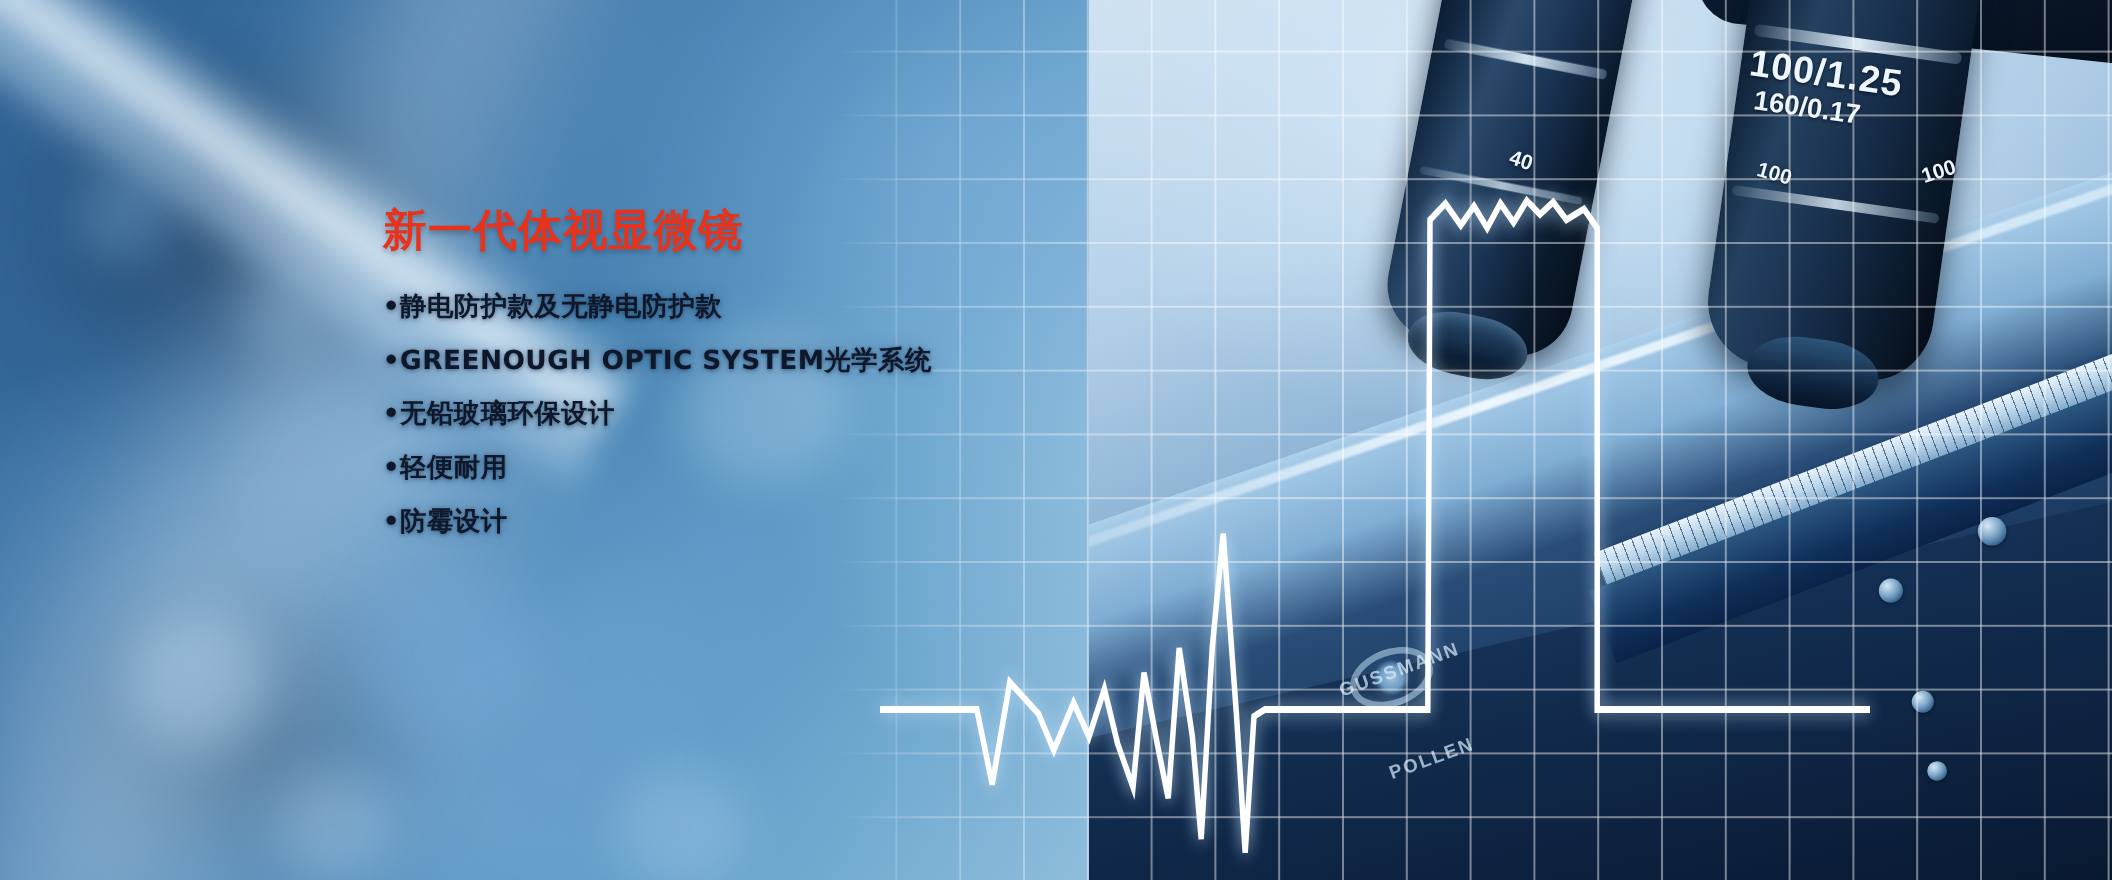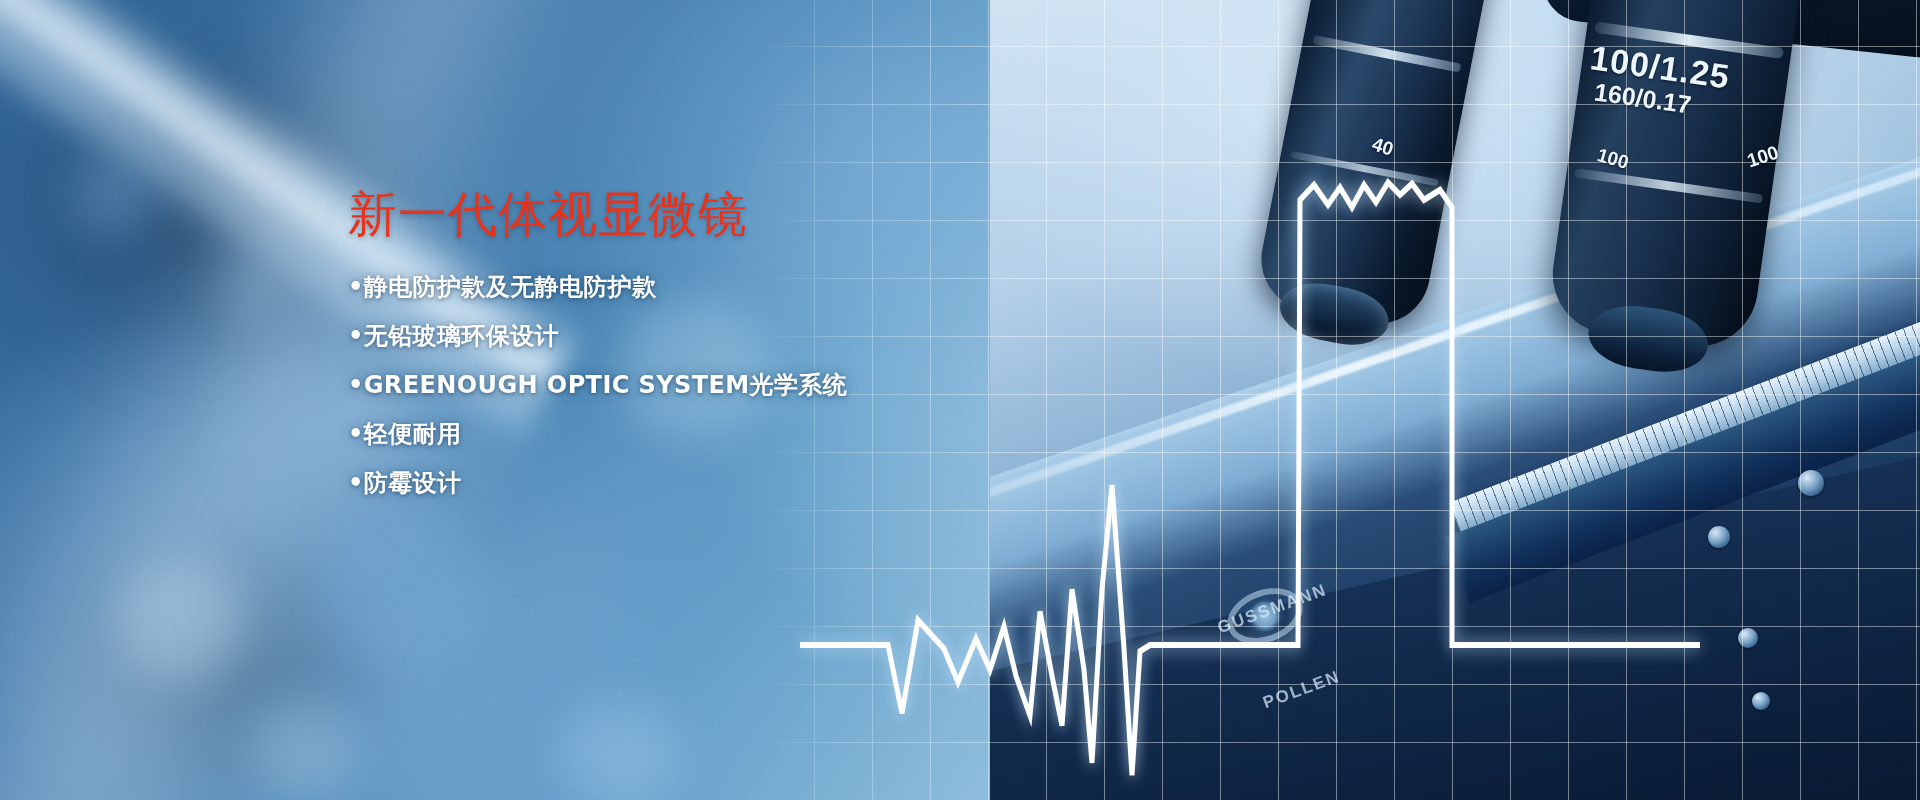--- a/index.html
+++ b/index.html
@@ -217,30 +217,30 @@
     stroke-linejoin:miter;stroke-linecap:butt;
     filter:drop-shadow(0 0 7px rgba(190,225,250,.85));
   }
 
   
   .copy{
     position:absolute;left:348px;top:190px;width:720px;
   }
   .headline{
     margin:0 0 36px 0;
-    font-size:49px;line-height:1;
-    font-weight:normal;
+    font-size:40px;line-height:1;
+    font-weight:bold;
     letter-spacing:1px;
     color:#e8331c;
     font-family:"DejaVu Sans","Liberation Sans",sans-serif;
     text-shadow:0 2px 5px rgba(10,36,64,.30);
   }
   .bullets{list-style:none;margin:0;padding:0;}
   .bullets li{
-    color:#ffffff;
+    color:#0f172a;
     font-size:24px;
     line-height:1;
     font-weight:bold;
     margin-bottom:25px;
     letter-spacing:.4px;
     font-family:"DejaVu Sans","Liberation Sans",sans-serif;
     text-shadow:0 1px 4px rgba(12,40,70,.55), 0 0 14px rgba(30,70,110,.35);
     white-space:nowrap;
   }
   .bullets li:last-child{margin-bottom:12px;}
@@ -310,20 +310,20 @@
   <div class="waveform">
     <svg viewBox="0 0 1080 500" preserveAspectRatio="none">
       <polyline class="wave-line" points="-40,375 48,375 62,430 78,355 104,378 118,405 136,370 150,395 164,360 176,400 190,432 200,348 212,400 222,440 232,330 244,395 252,470 262,330 272,246 284,378 292,480 300,380 310,375 380,375 420,375 458,375 460,16 474,4 488,20 500,6 512,22 524,4 536,18 548,2 560,12 572,3 584,16 600,8 612,22 612,375 700,375 860,375"></polyline>
     </svg>
   </div>
 
   <div class="copy">
     <h1 class="headline">新一代体视显微镜</h1>
     <ul class="bullets">
       <li>•静电防护款及无静电防护款</li>
+      <li>•GREENOUGH OPTIC SYSTEM光学系统</li>
       <li>•无铅玻璃环保设计</li>
-      <li>•GREENOUGH OPTIC SYSTEM光学系统</li>
       <li>•轻便耐用</li>
       <li>•防霉设计</li>
     </ul>
   </div>
 
 </div>
 
 </body></html>

